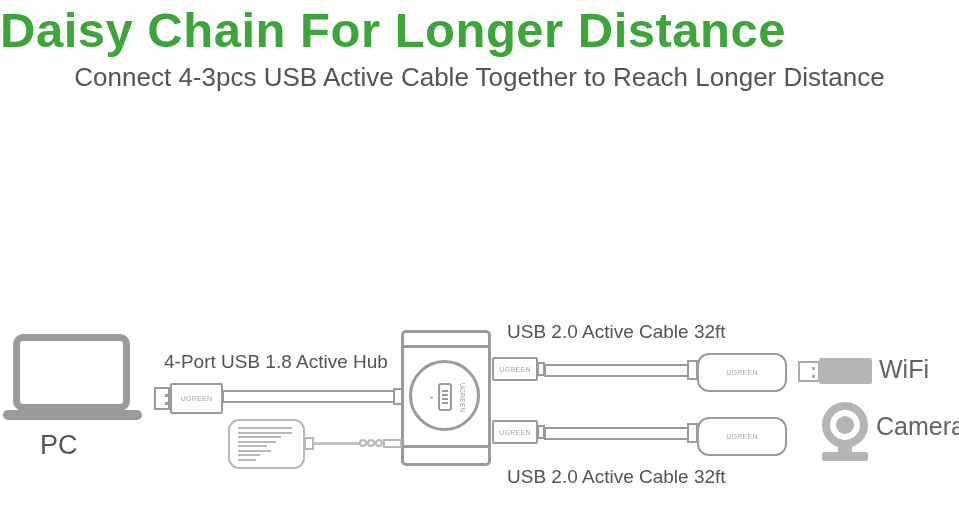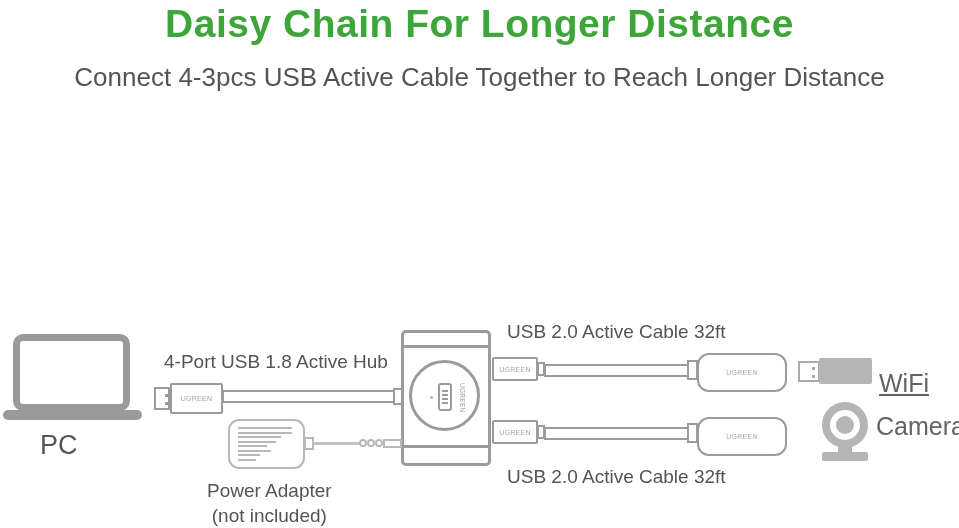--- a/index.html
+++ b/index.html
@@ -1,24 +1,24 @@
 <!DOCTYPE html>
 <html><head>
 <meta charset="utf-8">
 <style>
   html,body{margin:0;padding:0;background:#fff;}
   .canvas{
     position:relative;width:959px;height:528px;background:#ffffff;overflow:hidden;
     font-family:"Liberation Sans", sans-serif;
   }
-  .abs{position:absolute;text-align:center;}
+  .abs{position:absolute;}
   
   .title{
     left:0;top:2px;width:959px;
-    font-size:39px;font-weight:700;color:#3da53a;letter-spacing:0.5px;
+    font-size:49px;font-weight:700;color:#3da53a;letter-spacing:0.5px;
   }
   .subtitle{
     left:0;top:62px;width:959px;text-align:center;
     font-size:26px;font-weight:400;color:#545454;
   }
   
   .stroke{border:2px solid #9b9b9b;background:#fff;box-sizing:border-box;}
   .lightstroke{border:2px solid #b8b8b8;background:#fff;box-sizing:border-box;}
   .grayfill{background:#b5b5b5;}
   .lbl{color:#545454;font-size:19px;white-space:nowrap;}
@@ -106,21 +106,21 @@
   <div class="abs stroke plug-r brand" style="left:492px;top:357px;">UGREEN</div>
   <div class="abs stroke step-r" style="left:537px;top:362px;"></div>
   <div class="abs stroke cable-r" style="left:544px;top:364px;"></div>
   <div class="abs stroke endcap-r" style="left:687px;top:360px;"></div>
   <div class="abs receiver brand" style="left:697px;top:353px;font-size:7px;">UGREEN</div>
   <div class="abs stroke wifi-metal">
     <span class="dot" style="left:12px;top:4px;background:#ababab;"></span>
     <span class="dot" style="left:12px;top:12px;background:#ababab;"></span>
   </div>
   <div class="abs grayfill wifi-body"></div>
-  <div class="abs biglbl" style="left:879px;top:369px;text-decoration:underline;">WiFi</div>
+  <div class="abs biglbl" style="left:879px;top:355px;">WiFi</div>
 
   <div class="abs stroke plug-r brand" style="left:492px;top:420px;">UGREEN</div>
   <div class="abs stroke step-r" style="left:537px;top:425px;"></div>
   <div class="abs stroke cable-r" style="left:544px;top:427px;"></div>
   <div class="abs stroke endcap-r" style="left:687px;top:423px;"></div>
   <div class="abs receiver brand" style="left:697px;top:417px;font-size:7px;">UGREEN</div>
   <div class="abs lbl" style="left:507px;top:466px;">USB 2.0 Active Cable 32ft</div>
   <div class="abs cam-ring"></div>
   <div class="abs grayfill cam-lens"></div>
   <div class="abs grayfill cam-stem"></div>
@@ -135,18 +135,14 @@
   <div class="pa-line" style="top:445px;width:29px;"></div>
   <div class="pa-line" style="top:449.5px;width:33px;"></div>
   <div class="pa-line" style="top:454px;width:22px;"></div>
   <div class="pa-line" style="top:458.5px;width:18px;"></div>
   <div class="abs lightstroke pa-nub"></div>
   <div class="abs pa-cable"></div>
   <div class="abs bead" style="left:359px;top:439px;"></div>
   <div class="abs bead" style="left:367px;top:439px;"></div>
   <div class="abs bead" style="left:375px;top:439px;"></div>
   <div class="abs lightstroke pa-plug"></div>
-  <div class="abs pa-label">
-    <div>Power Adapter</div>
-    <div>(not included)</div>
-  </div>
 
 </div>
 
 </body></html>

